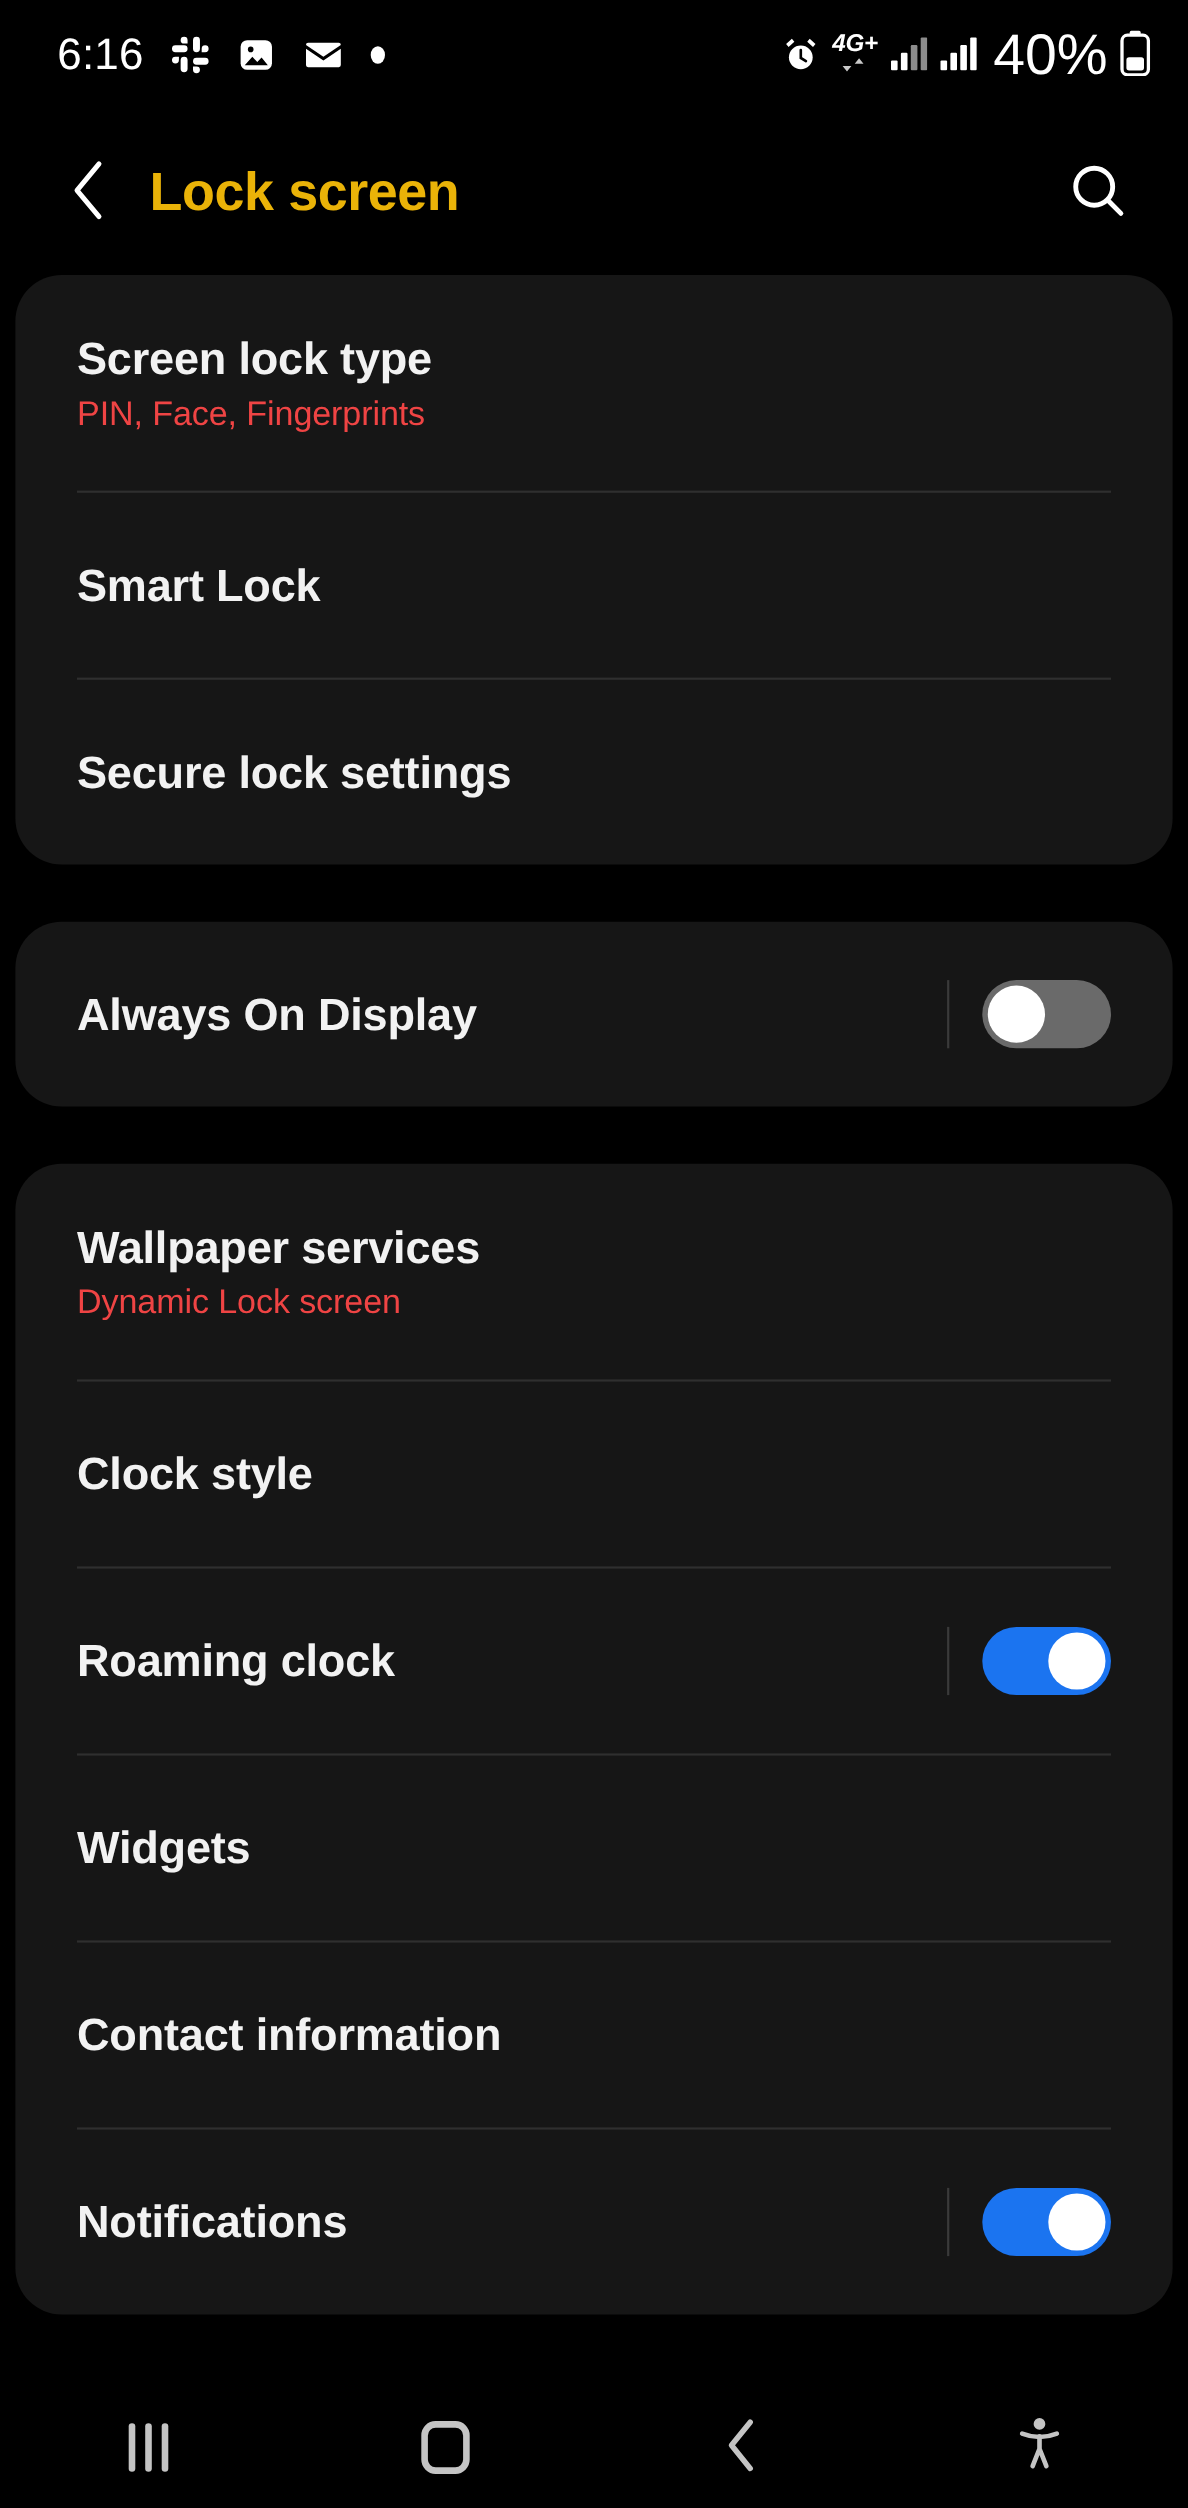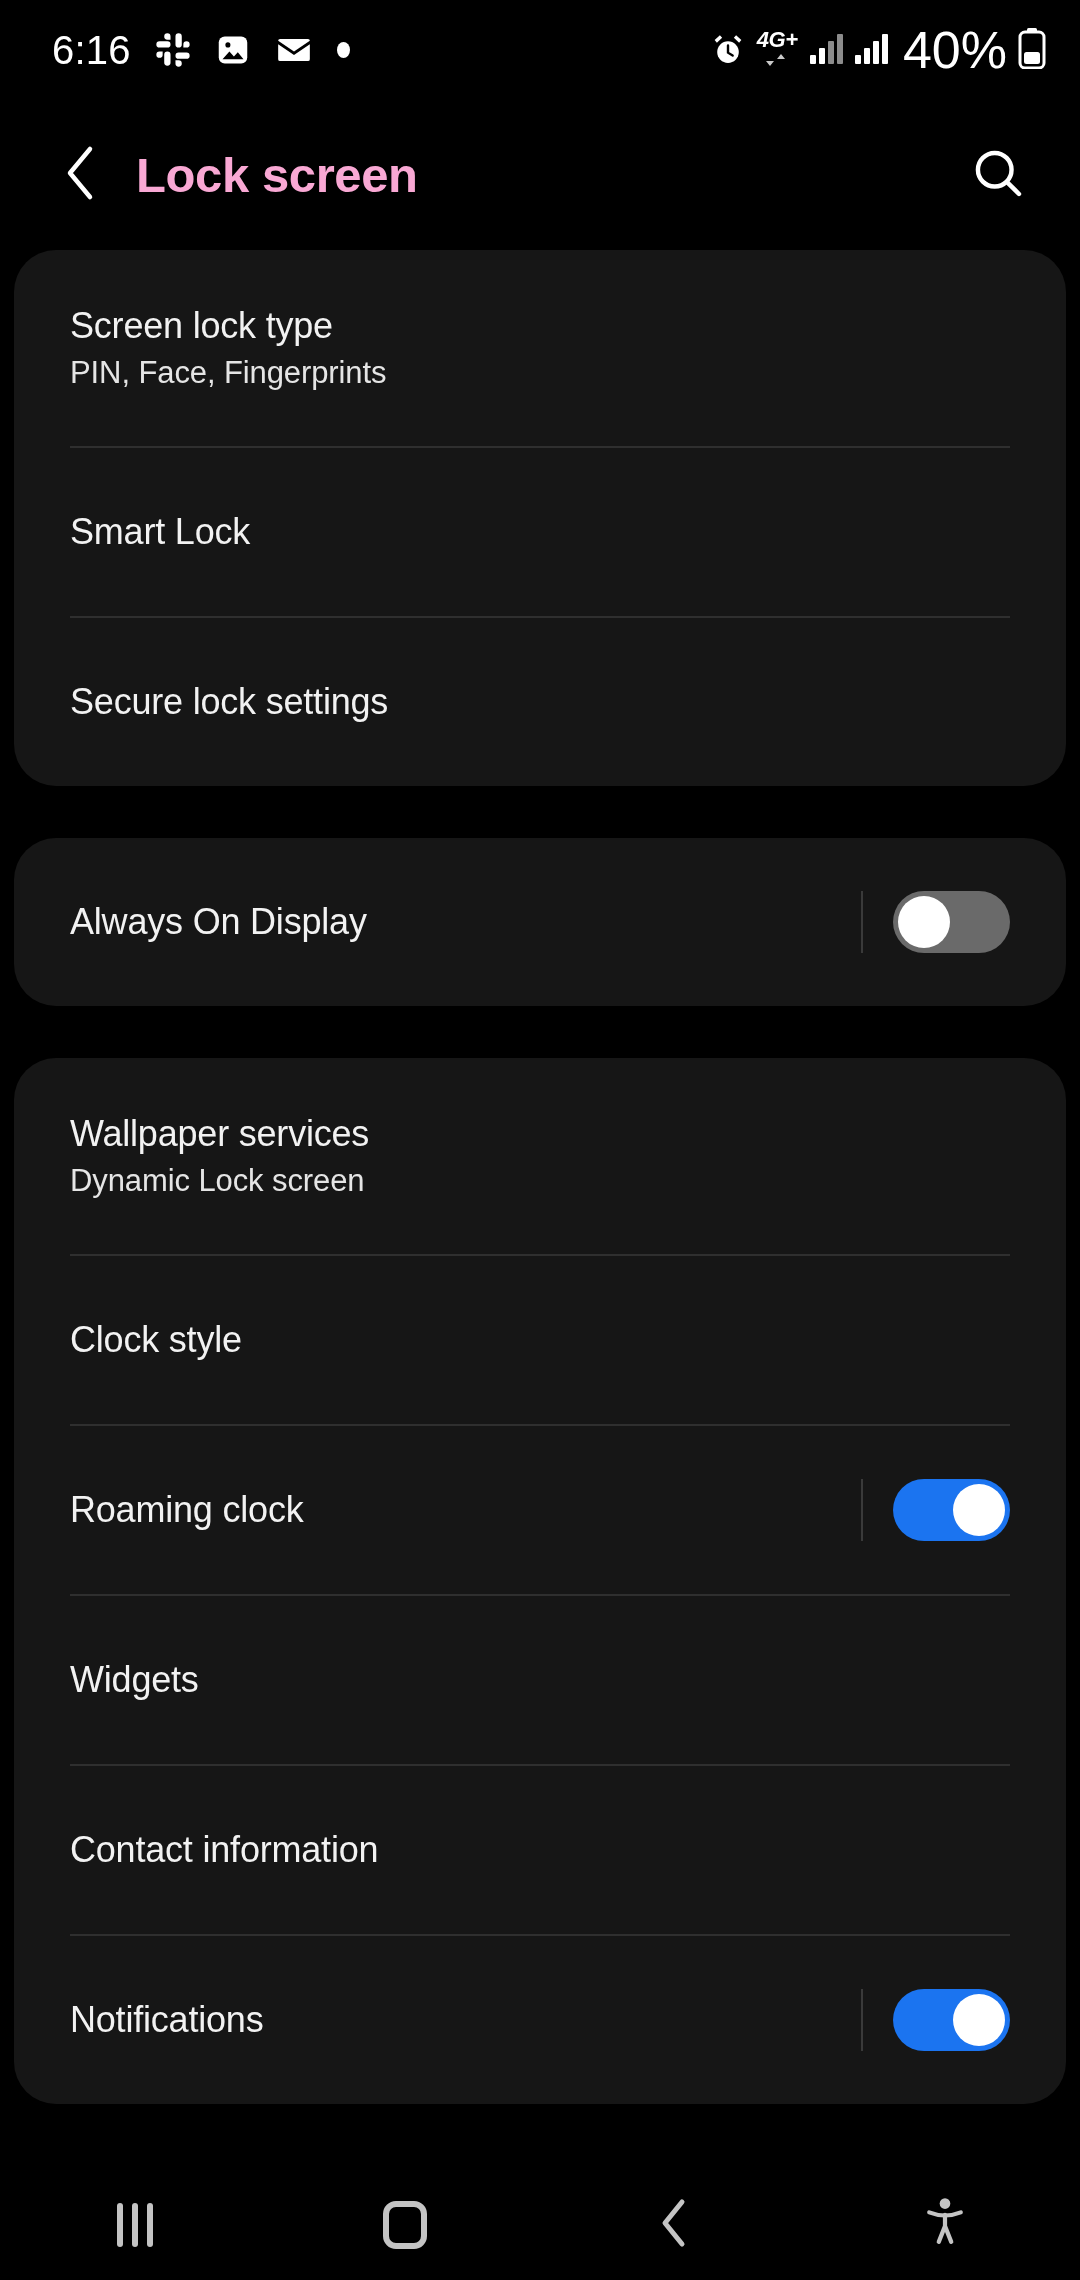--- a/index.html
+++ b/index.html
@@ -44,21 +44,21 @@
     padding:0 46px 0 52px;
     flex:0 0 auto;
   }
   .back-btn {
     width:60px; height:60px;
     display:flex; align-items:center; justify-content:center;
     margin-right:24px;
     cursor:pointer;
   }
   .page-title {
-    color:#f9a8d4; font-size:49px; font-weight:700; letter-spacing:-0.4px;
+    color:#eab308; font-size:49px; font-weight:700; letter-spacing:-0.4px;
   }
   .search-btn {
     margin-left:auto;
     width:72px; height:72px;
     display:flex; align-items:center; justify-content:center;
     cursor:pointer;
   }
 
   
   .content {
@@ -78,25 +78,25 @@
   .row {
     display:flex; align-items:center;
     min-height:168px;
     padding:0 56px 0 56px;
     position:relative;
     cursor:pointer;
   }
   .row.two-line { min-height:196px; }
   .row-texts { display:flex; flex-direction:column; justify-content:center; gap:6px; flex:1 1 auto; }
   .row-title {
-    color:#f2f2f2; font-size:36px; font-weight:400; letter-spacing:-0.2px;
+    color:#f2f2f2; font-size:41px; font-weight:700; letter-spacing:-0.2px;
     line-height:1.18;
   }
   .row-sub {
-    color:#e5e5e5; font-size:31px; font-weight:400; letter-spacing:-0.1px;
+    color:#ef4444; font-size:31px; font-weight:400; letter-spacing:-0.1px;
     line-height:1.2;
   }
   .divider {
     height:2px; background:#2f2f2f;
     margin:0 56px;
   }
 
   
   .toggle-wrap {
     display:flex; align-items:center; gap:30px; flex:0 0 auto;

